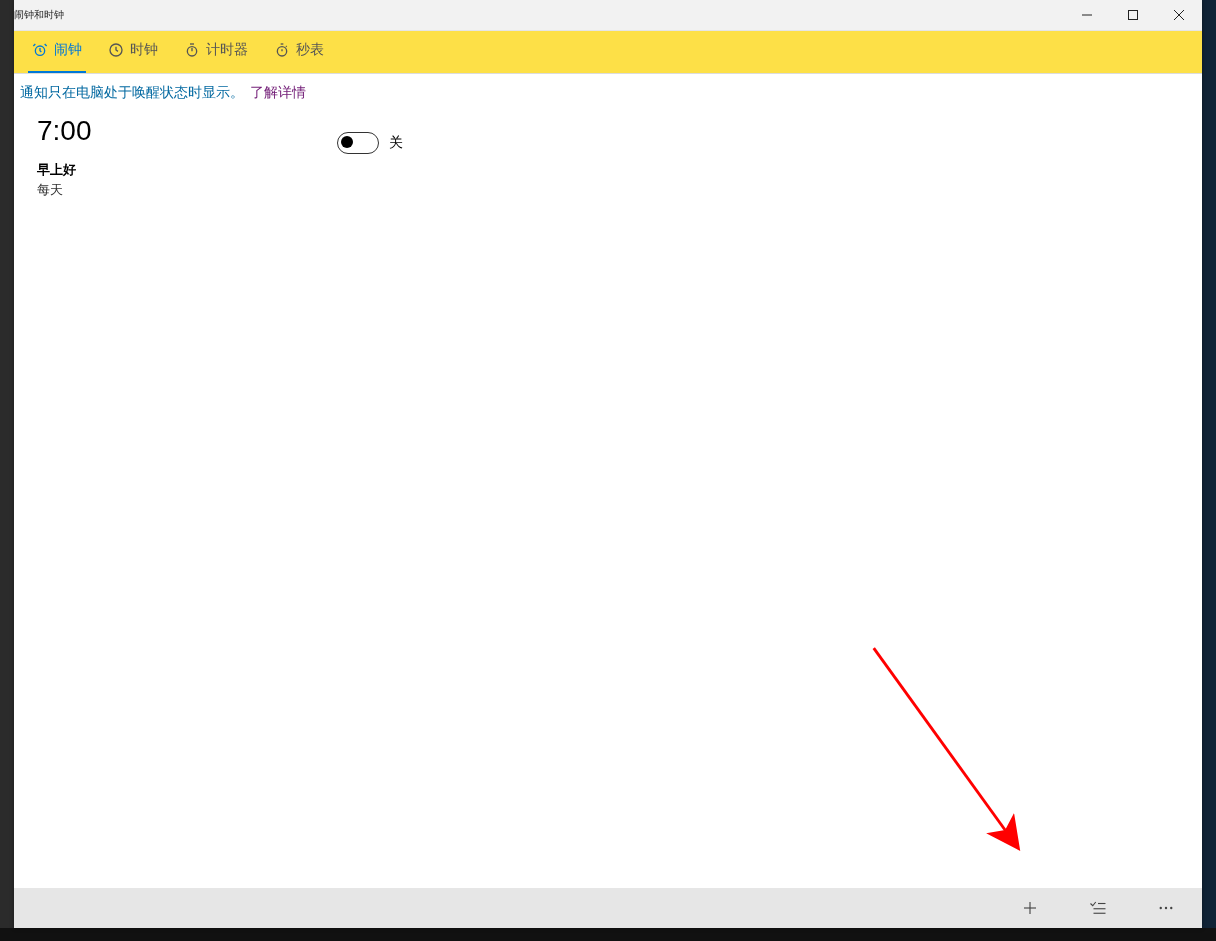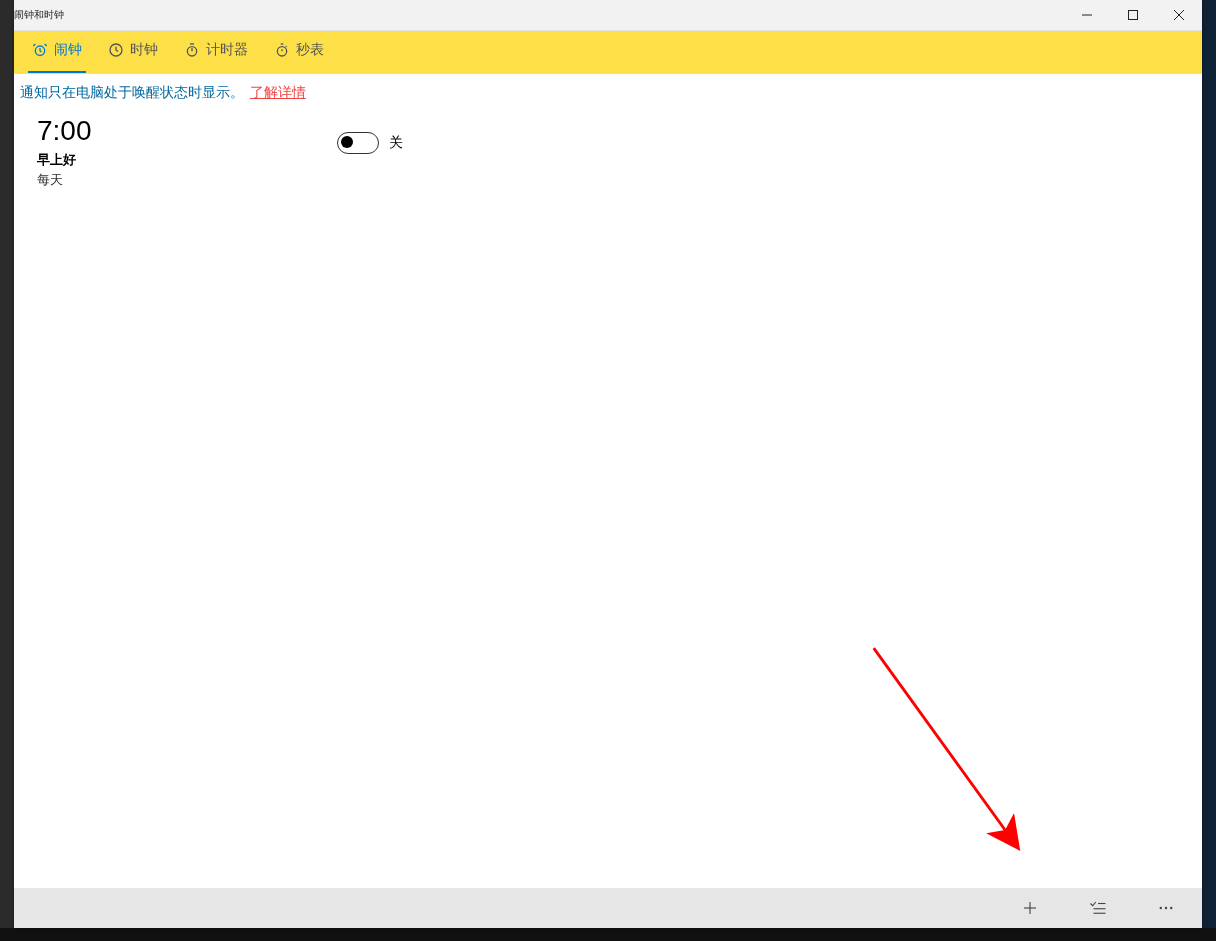--- a/index.html
+++ b/index.html
@@ -90,21 +90,21 @@
     border-bottom: 2px solid #0078d7;
   }
   .tab .icon { display:flex; align-items:center; }
 
   
   .notif {
     padding: 10px 6px 6px 6px;
     font-size: 14px;
   }
   .notif .warn { color: #0369a1; }
-  .notif .link { color: #ef4444; text-decoration: underline; cursor:pointer; margin-left:2px;}
+  .notif .link { color: #701a75; cursor:pointer; margin-left:2px;}
 
   
   .content {
     flex: 1 1 auto;
     position: relative;
     background: #fff;
   }
   .alarm-item {
     display: flex;
     align-items: flex-start;
@@ -114,21 +114,21 @@
   .alarm-time {
     font-size: 28px;
     font-weight: 400;
     color: #000;
     line-height: 1.05;
   }
   .alarm-name {
     font-size: 13px;
     font-weight: 600;
     color: #000;
-    margin-top: 6px;
+    margin-top: 16px;
   }
   .alarm-repeat {
     font-size: 13px;
     color: #333;
     margin-top: 2px;
   }
   .alarm-toggle-wrap {
     display: flex;
     align-items: center;
     gap: 10px;

